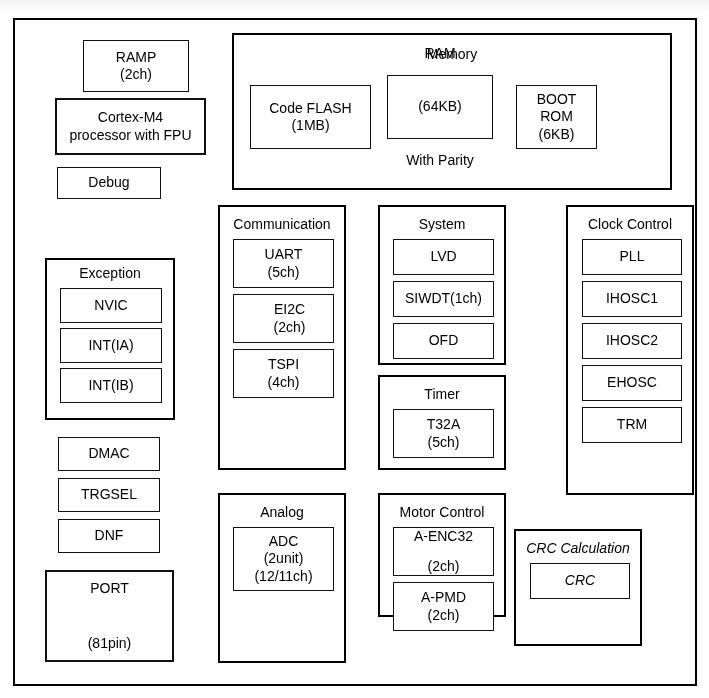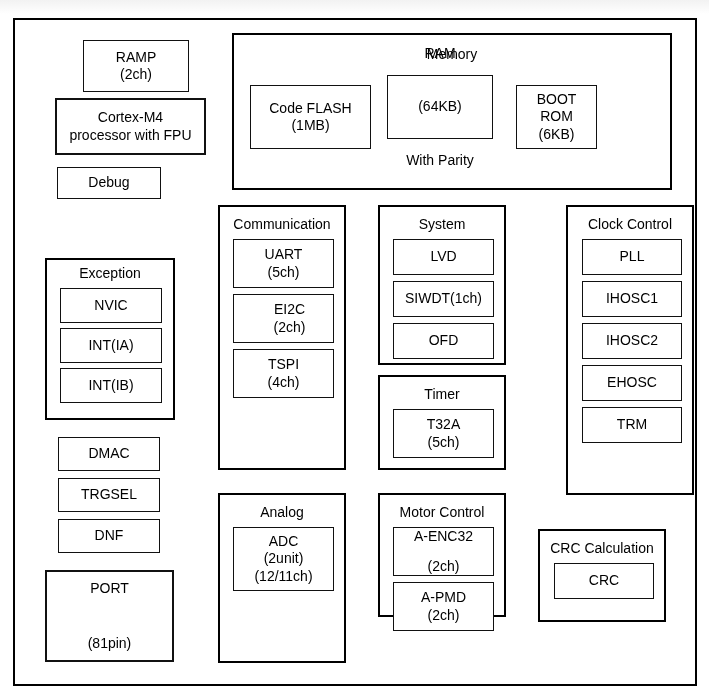--- a/index.html
+++ b/index.html
@@ -203,20 +203,20 @@
     <div class="abs leaf" style="left:13px; top:32px; width:101px; height:49px;justify-content:space-between;">
       <span class="ln">A-ENC32</span>
       <span class="ln">(2ch)</span>
     </div>
     <div class="abs leaf" style="left:13px; top:87px; width:101px; height:49px;">
       <span class="ln">A-PMD</span>
       <span class="ln">(2ch)</span>
     </div>
   </div>
 
-  <div class="abs group" style="left:538px; top:529px; width:128px; height:93px;">
+  <div class="abs group" style="left:514px; top:529px; width:128px; height:117px;font-style:italic;">
     <div class="gtitle" style="top:9px;">CRC Calculation</div>
     <div class="abs leaf" style="left:14px; top:32px; width:100px; height:36px;">
       <span class="ln">CRC</span>
     </div>
   </div>
 
 </div>
 
 </body></html>

